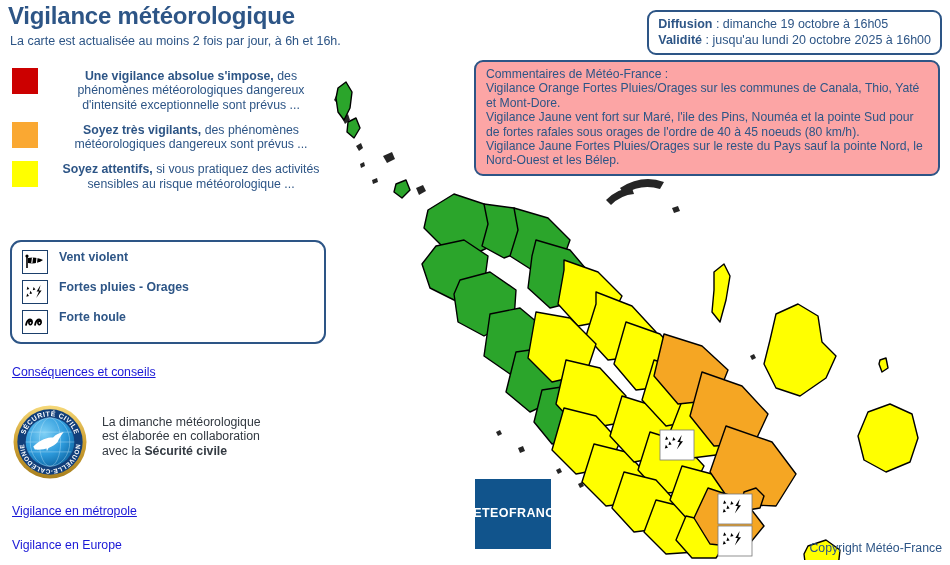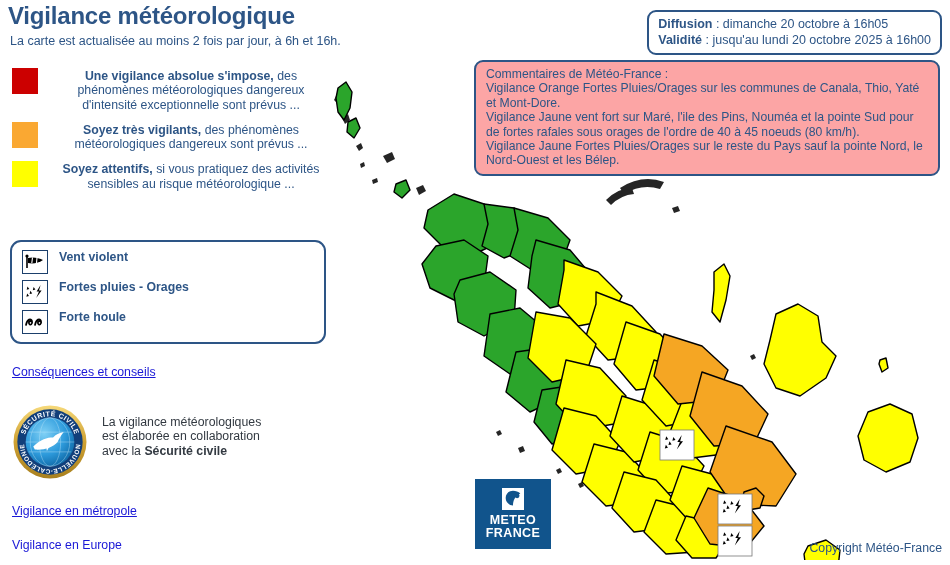--- a/index.html
+++ b/index.html
@@ -160,21 +160,21 @@
   }
   
   .mf-logo {
     position: absolute;
     left: 475px;
     top: 479px;
     width: 76px;
     height: 70px;
     background: #11548c;
     display: flex;
-    flex-direction: column;
+    flex-direction: row;
     align-items: center;
     justify-content: center;
   }
   .mf-mark { width: 22px; height: 22px; margin-bottom: 4px; }
   .mf-word {
     color: #ffffff;
     font-size: 12.5px;
     font-weight: bold;
     line-height: 13.5px;
     letter-spacing: 0.4px;
@@ -188,21 +188,21 @@
   }
 </style>
 </head>
 <body>
 
 <div class="page-title">Vigilance météorologique</div>
 <div class="page-subtitle">La carte est actualisée au moins 2 fois par jour, à 6h et 16h.</div>
 
 <div class="diffusion-box">
   <div>
-    <b>Diffusion</b><span> : dimanche 20 octobre à 16h05</span>
+    <b>Diffusion</b><span> : dimanche 19 octobre à 16h05</span>
   </div>
   <div>
     <b>Validité</b><span> : jusqu'au lundi 20 octobre 2025 à 16h00</span>
   </div>
 </div>
 
 <div class="legend-list">
   <div class="legend-row">
     <div class="legend-swatch" style="background:#cc0000"></div>
     <div class="legend-text">
@@ -297,21 +297,21 @@
       <path d="M44 52 L46 62 L50 54 Z" fill="#ffffff"></path>
       <text font-family="'Liberation Sans', sans-serif" font-size="9.2" font-weight="bold" fill="#ffffff" letter-spacing="0.6">
         <textPath href="#arcTop" startOffset="50%" text-anchor="middle">SÉCURITÉ CIVILE</textPath>
       </text>
       <text font-family="'Liberation Sans', sans-serif" font-size="8.4" font-weight="bold" fill="#ffffff" letter-spacing="0.4">
         <textPath href="#arcBot" startOffset="50%" text-anchor="middle">NOUVELLE-CALÉDONIE</textPath>
       </text>
     </svg>
   </div>
   <div class="sc-text">
-    <div>La vigilance météorologiques</div>
+    <div>La dimanche météorologique</div>
     <div>est élaborée en collaboration</div>
     <div><span>avec la </span><b>Sécurité civile</b></div>
   </div>
 </div>
 
 <div class="comment-box">
   <div>Commentaires de Météo-France :</div>
   <div>Vigilance Orange Fortes Pluies/Orages sur les communes de Canala, Thio, Yaté et Mont-Dore.</div>
   <div>Vigilance Jaune vent fort sur Maré, l'ile des Pins, Nouméa et la pointe Sud pour de fortes rafales sous orages de l'ordre de 40 à 45 noeuds (80 km/h).</div>
   <div>Vigilance Jaune Fortes Pluies/Orages sur le reste du Pays sauf la pointe Nord, le Nord-Ouest et les Bélep.</div>

